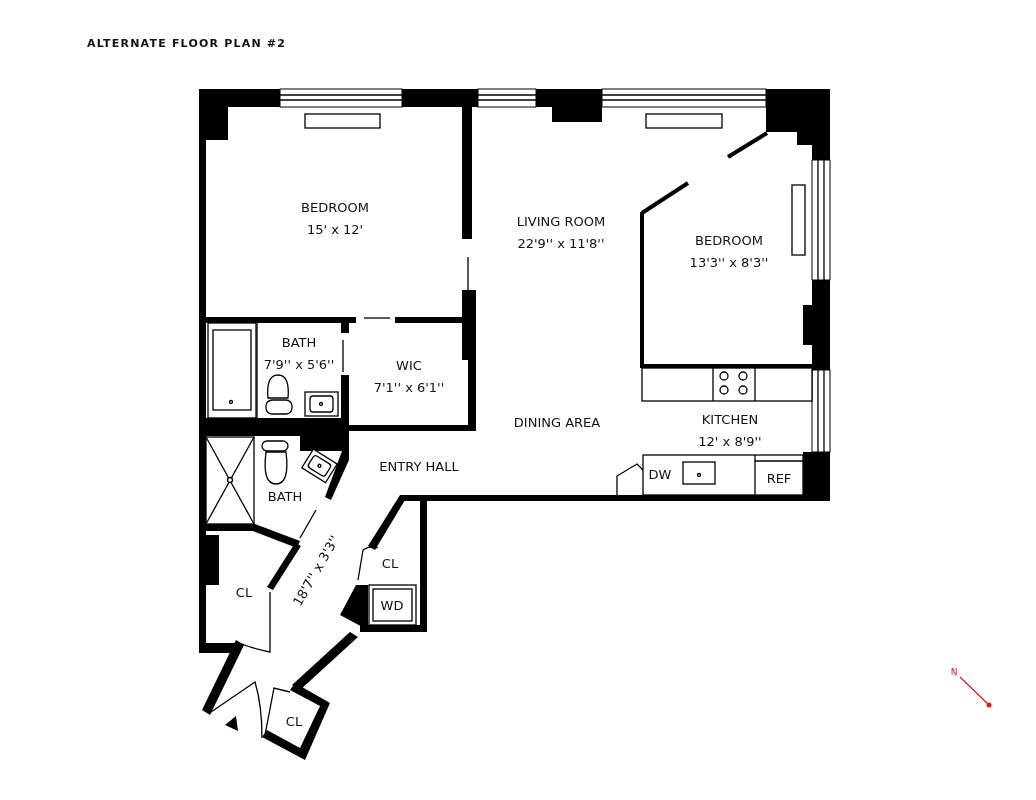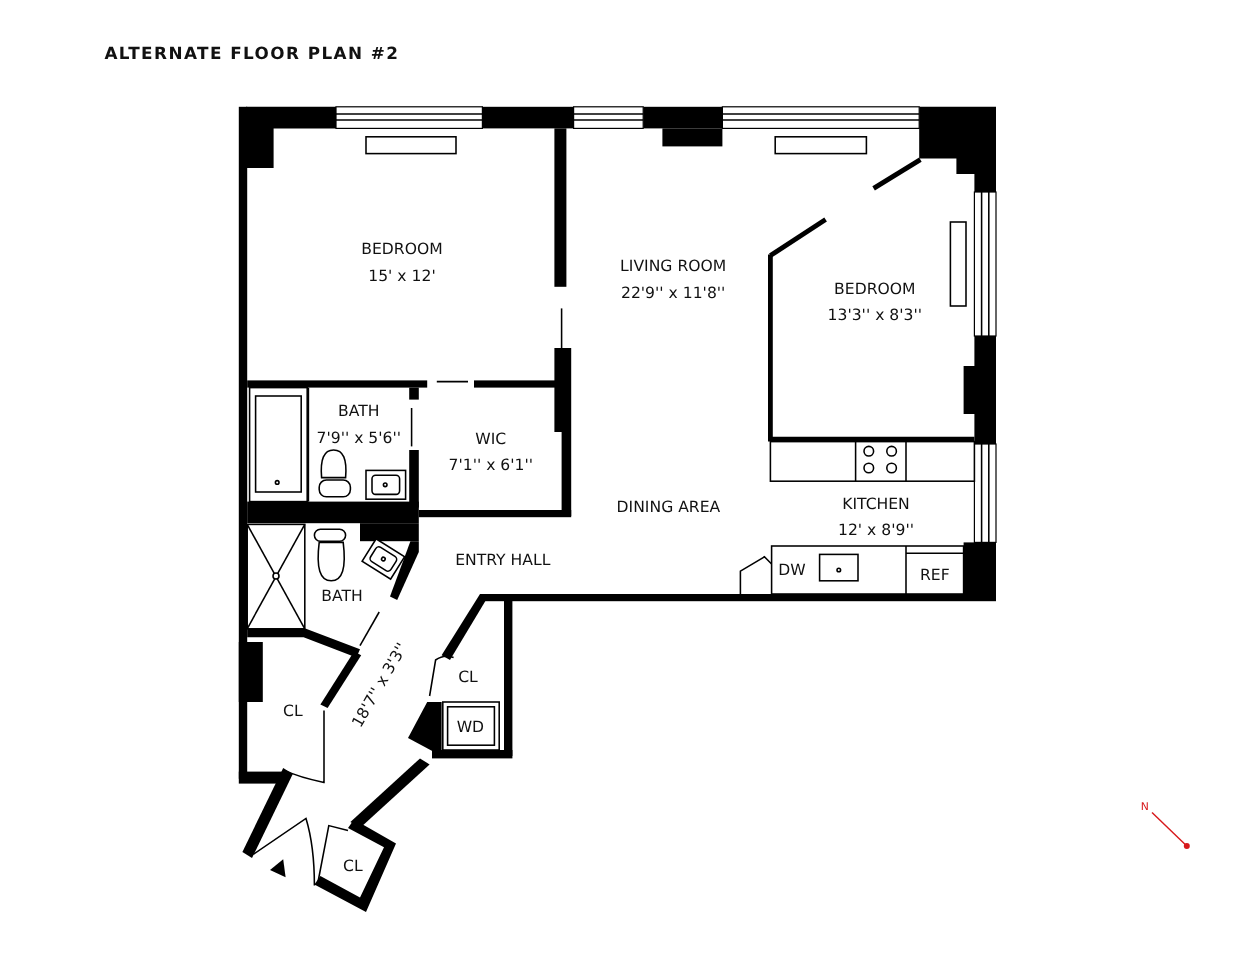--- a/index.html
+++ b/index.html
@@ -1,20 +1,20 @@
 <!DOCTYPE html>
 <html><head>
   <meta charset="utf-8">
   <style>
     html, body { margin: 0; padding: 0; background: #ffffff; }
     body { width: 1036px; height: 800px; position: relative; overflow: hidden; font-family: "DejaVu Sans", sans-serif; }
     .title {
       position: absolute; left: 87px; top: 37px;
       font-family: "DejaVu Sans", sans-serif; font-weight: bold;
-      font-size: 14px; letter-spacing: 1.2px; color: #111;
+      font-size: 11px; letter-spacing: 1.2px; color: #111;
     }
     svg.plan { position: absolute; left: 0; top: 0; }
     .lbl { font-family: "DejaVu Sans", sans-serif; font-size: 13px; fill: #111; text-anchor: middle; }
     .wall { fill: #000; }
     .thin { stroke: #000; stroke-width: 1.3; fill: none; }
     .win { stroke: #000; stroke-width: 1; fill: #fff; }
     .fix { stroke: #000; stroke-width: 1.3; fill: #fff; }
     .mid { stroke: #000; stroke-width: 4; fill: none; }
   </style>
 </head>

